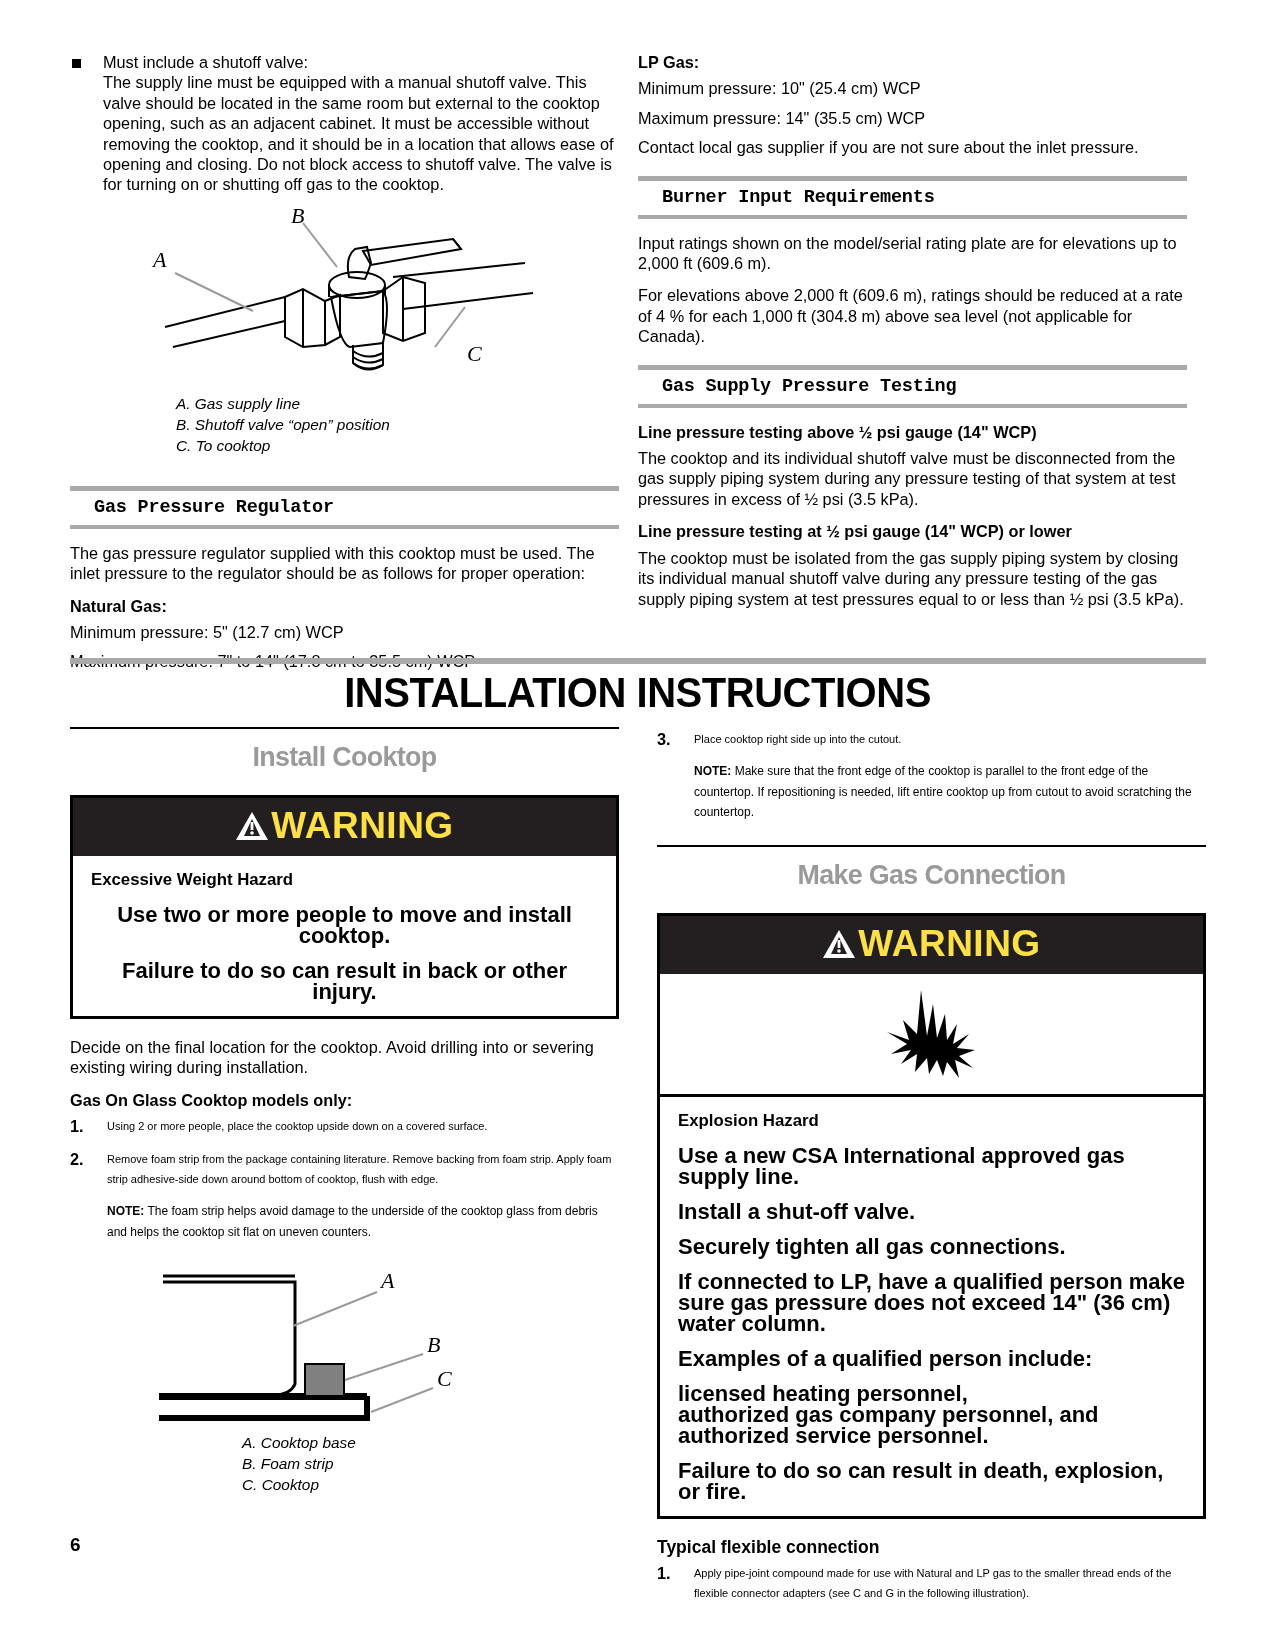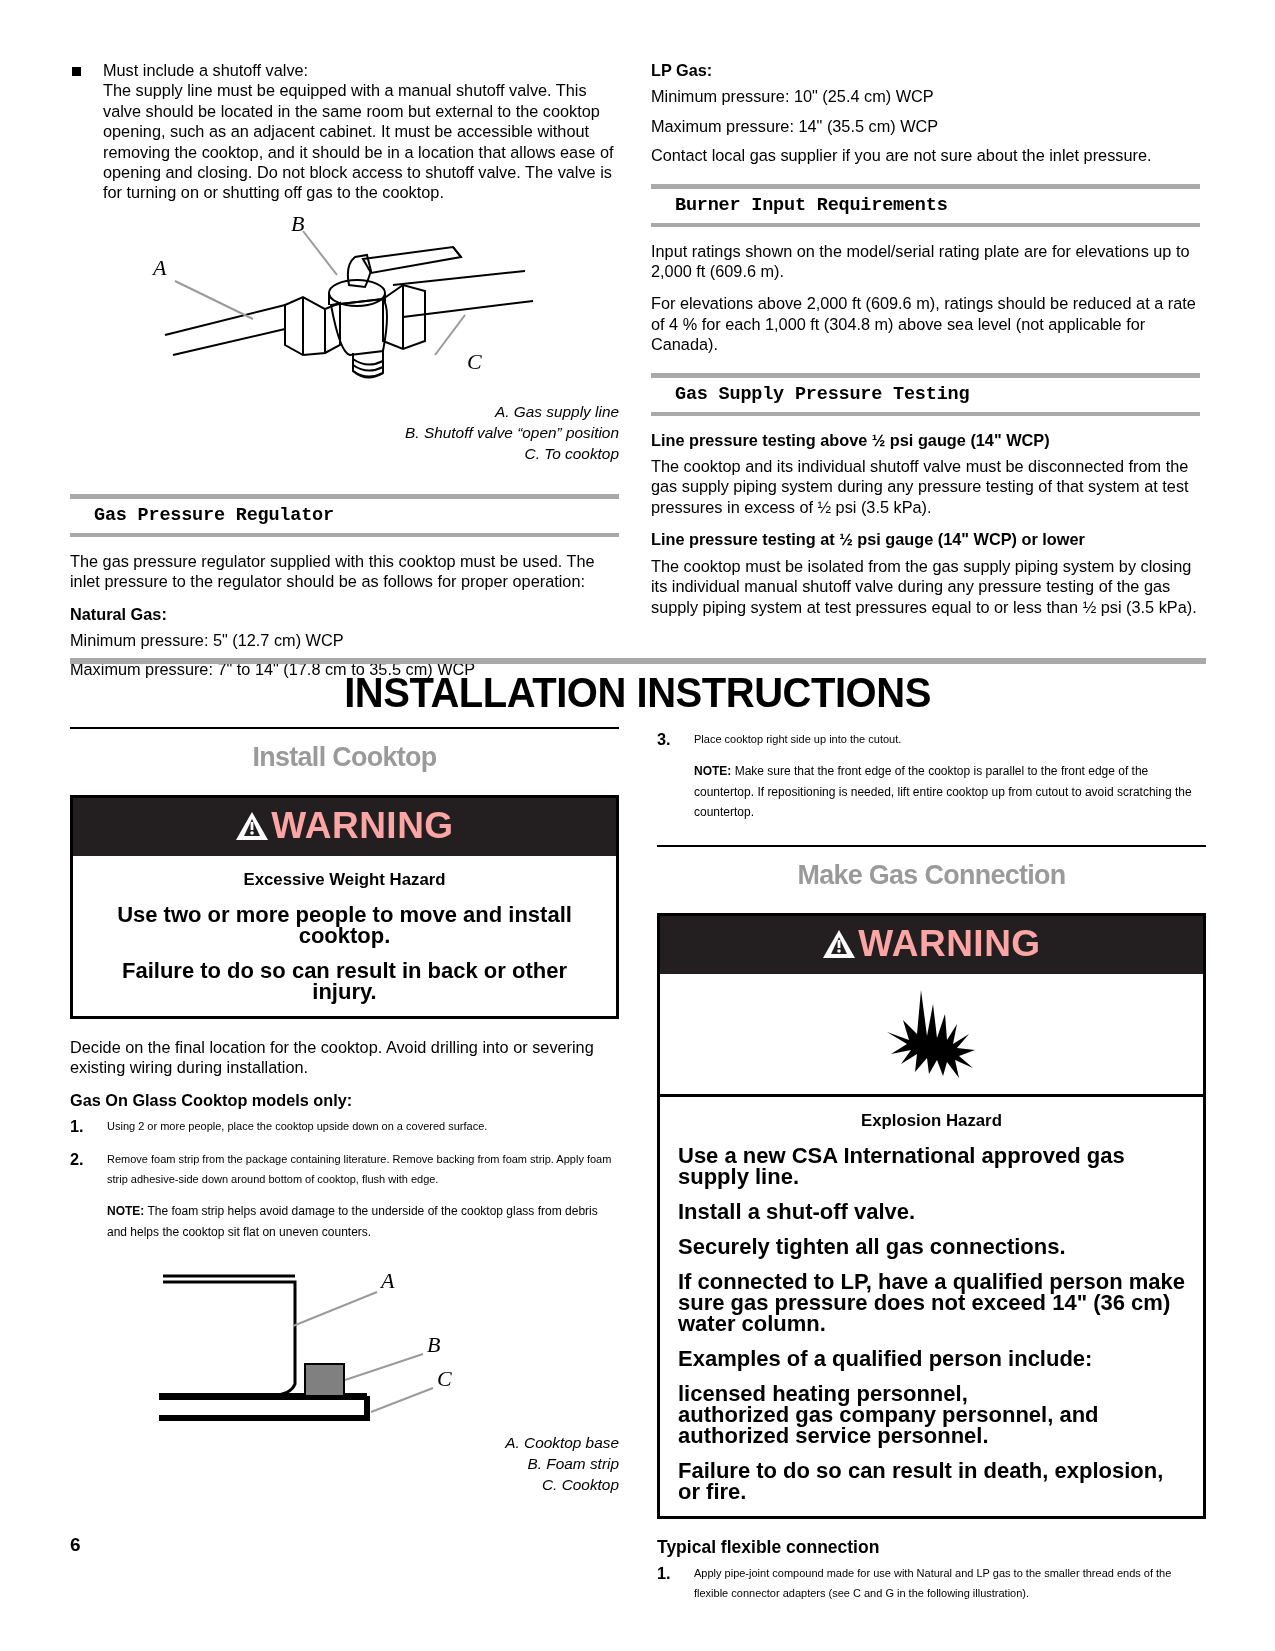--- a/index.html
+++ b/index.html
@@ -18,24 +18,24 @@
   .page {
     position: relative;
     width: 1275px;
     height: 1651px;
     padding: 0;
     box-sizing: border-box;
   }
   .cols {
     position: absolute;
     left: 70px;
-    top: 60px;
+    top: 52px;
     width: 1136px;
     display: flex;
-    gap: 32px;
+    gap: 19px;
   }
   .col {
     width: 549px;
   }
   .col-right { width: 549px; }
 
   p, li, div.txt {
     font-size: 16.3px;
     line-height: 20.4px;
     margin: 0 0 12px 0;
@@ -137,41 +137,40 @@
     transform: scaleX(0.96);
   }
 
   
   .warnbox {
     border: 3px solid #000;
     margin-bottom: 18px;
   }
   .warnbar {
     background: #231f20;
-    color: #fca5a5;
+    color: #fde047;
     text-align: center;
     padding: 7px 0 9px 0;
     font-size: 37px;
     font-weight: bold;
     letter-spacing: 0.5px;
     display: flex;
     align-items: center;
     justify-content: center;
     gap: 2px;
   }
   .warnbar .tri {
     display: inline-block;
     line-height: 0;
   }
   .warnbody {
     padding: 14px 18px 14px 18px;
     background: #fff;
   }
   .warnbody .hz {
-    text-align: center;
     font-weight: bold;
     font-size: 16.8px;
     margin-bottom: 14px;
   }
   .warnbody .ln {
     font-weight: bold;
     font-size: 22px;
     line-height: 21px;
     margin-bottom: 14px;
     text-align: center;
@@ -206,22 +205,21 @@
     font-size: 12px;
     line-height: 20.4px;
     margin-bottom: 12px;
   }
 
   
   .legend {
     font-style: italic;
     font-size: 15.4px;
     line-height: 21px;
-    margin: 4px 0 0 68px;
-    text-align: right;
+    margin: 4px 0 0 106px;
   }
   .legend.l2 { margin-left: 172px; }
   .figure { text-align: center; margin: 10px 0 0 0; }
 
   .pagenum {
     position: absolute;
     left: 70px;
     top: 1534px;
     font-weight: bold;
     font-size: 19px;

